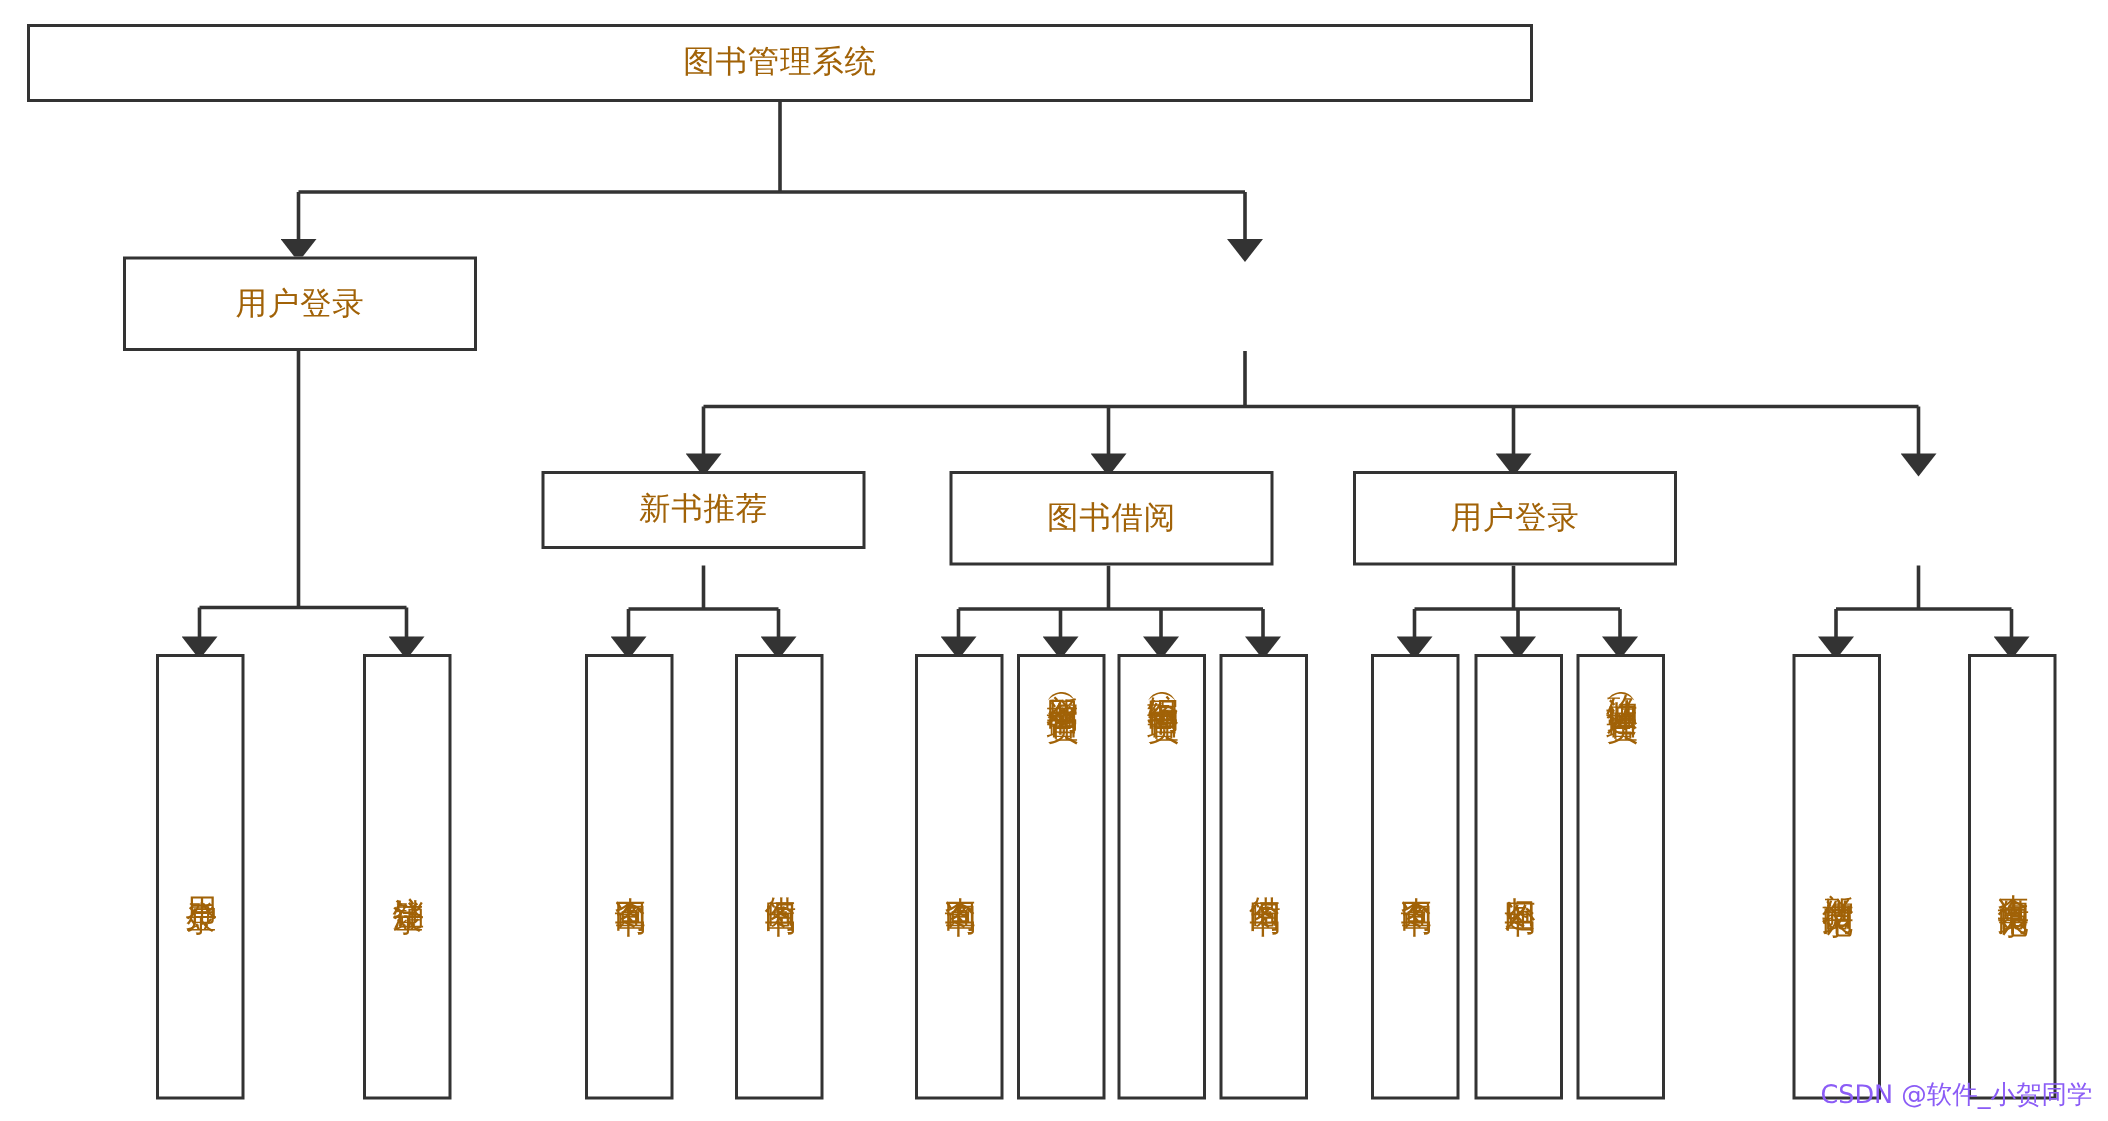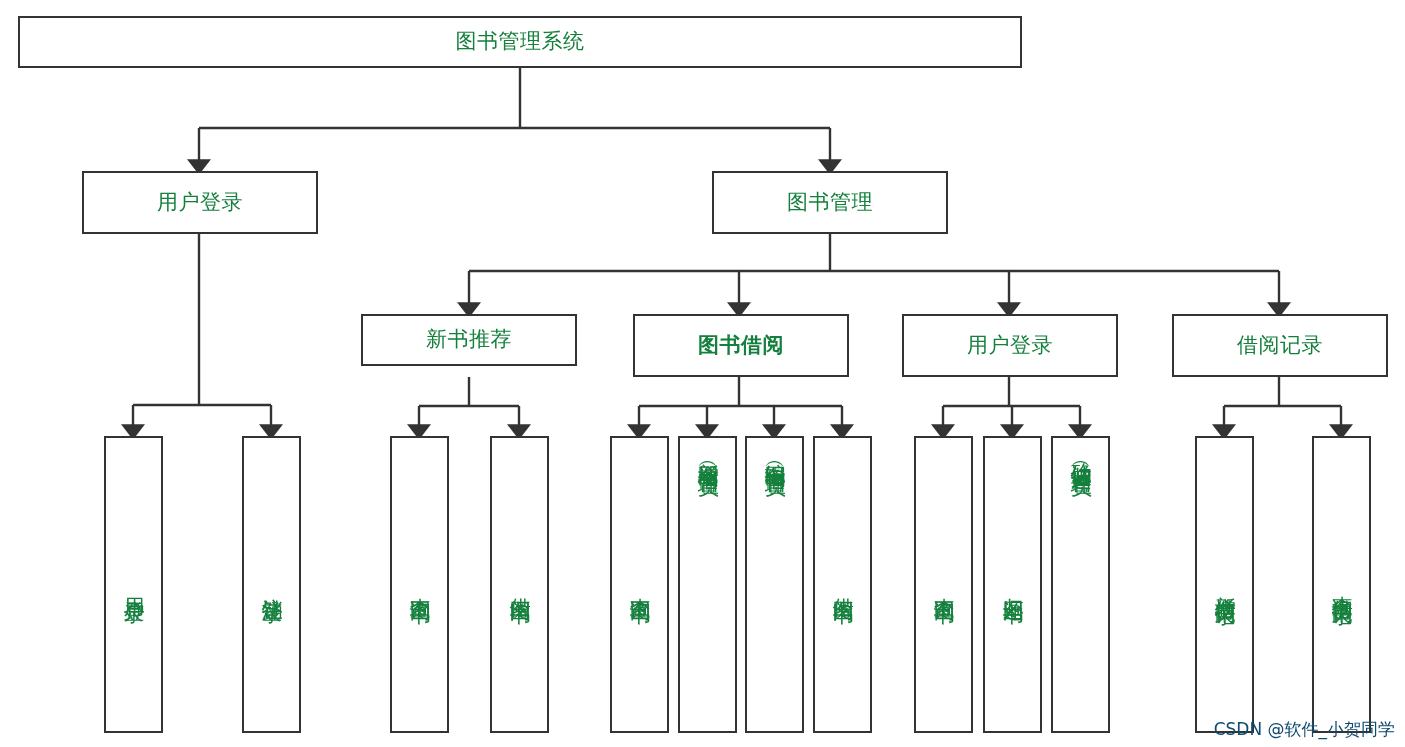--- a/index.html
+++ b/index.html
@@ -28,21 +28,21 @@
     pointer-events: none;
   }
   .node {
     position: absolute;
     box-sizing: border-box;
     background: #ffffff;
     border: 2px solid #333333;
     display: flex;
     align-items: center;
     justify-content: center;
-    color: #15803d;
+    color: #a16207;
   }
   .node .node-label {
     display: block;
     text-align: center;
     line-height: 1.22;
   }
   .node.horizontal .node-label {
     writing-mode: horizontal-tb;
     font-size: 21px;
     letter-spacing: 0.5px;
@@ -61,21 +61,21 @@
   }
   .node.vertical.centered {
     align-items: center;
     padding-top: 0;
   }
   #watermark {
     position: absolute;
     right: 10px;
     bottom: 6px;
     font-size: 17px;
-    color: #0c4a6e;
+    color: #8b5cf6;
     white-space: nowrap;
     font-family: "DejaVu Sans", "Liberation Sans", sans-serif;
   }
 </style>
 </head>
 <body>
 
 <div id="diagram-root">
 
   <svg class="edges" viewBox="0 0 1405 747">
@@ -131,39 +131,33 @@
   </svg>
 
   <div class="node horizontal" style="left:18px; top:16px; width:1004px; height:52px;">
     <span class="node-label">图书管理系统</span>
   </div>
 
   <div class="node horizontal" style="left:82px; top:171px; width:236px; height:63px;">
     <span class="node-label">用户登录</span>
   </div>
 
-  <div class="node horizontal" style="left:712px; top:171px; width:236px; height:63px;">
-    <span class="node-label">图书管理</span>
-  </div>
 
   <div class="node horizontal" style="left:361px; top:314px; width:216px; height:52px;">
     <span class="node-label">新书推荐</span>
   </div>
 
-  <div class="node horizontal" style="left:633px; top:314px; width:216px; height:63px;font-weight:bold;">
+  <div class="node horizontal" style="left:633px; top:314px; width:216px; height:63px;">
     <span class="node-label">图书借阅</span>
   </div>
 
   <div class="node horizontal" style="left:902px; top:314px; width:216px; height:63px;">
     <span class="node-label">用户登录</span>
   </div>
 
-  <div class="node horizontal" style="left:1172px; top:314px; width:216px; height:63px;">
-    <span class="node-label">借阅记录</span>
-  </div>
 
   <div class="node vertical centered" style="left:104px; top:436px; width:59px; height:297px;">
     <span class="node-label">用户登录</span>
   </div>
 
   <div class="node vertical centered" style="left:242px; top:436px; width:59px; height:297px;">
     <span class="node-label">注销登录</span>
   </div>
 
   <div class="node vertical centered" style="left:390px; top:436px; width:59px; height:297px;">

